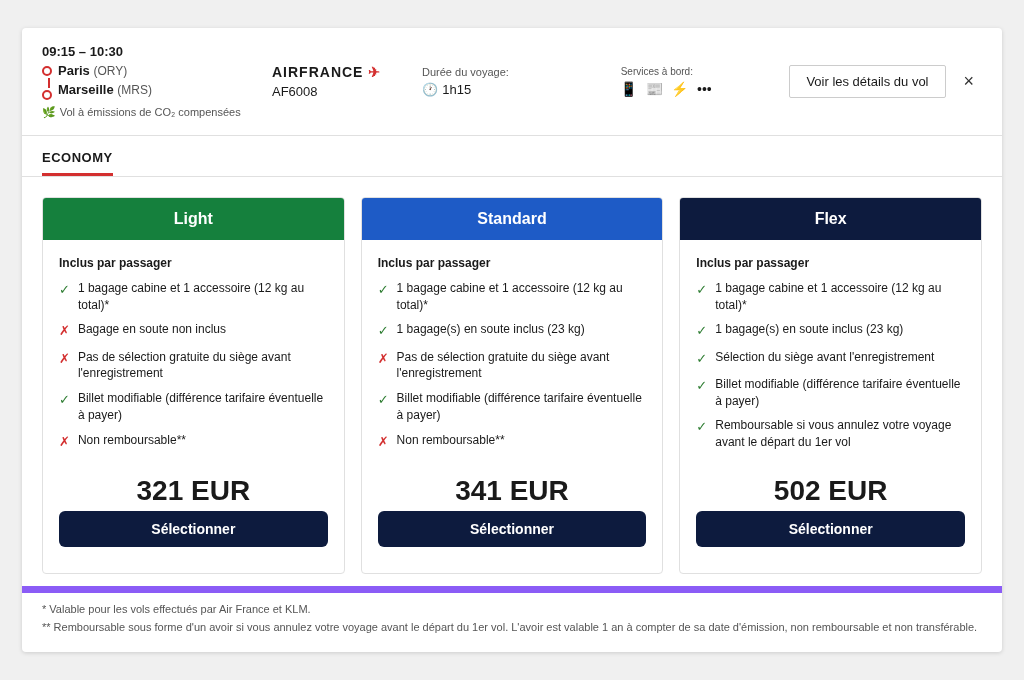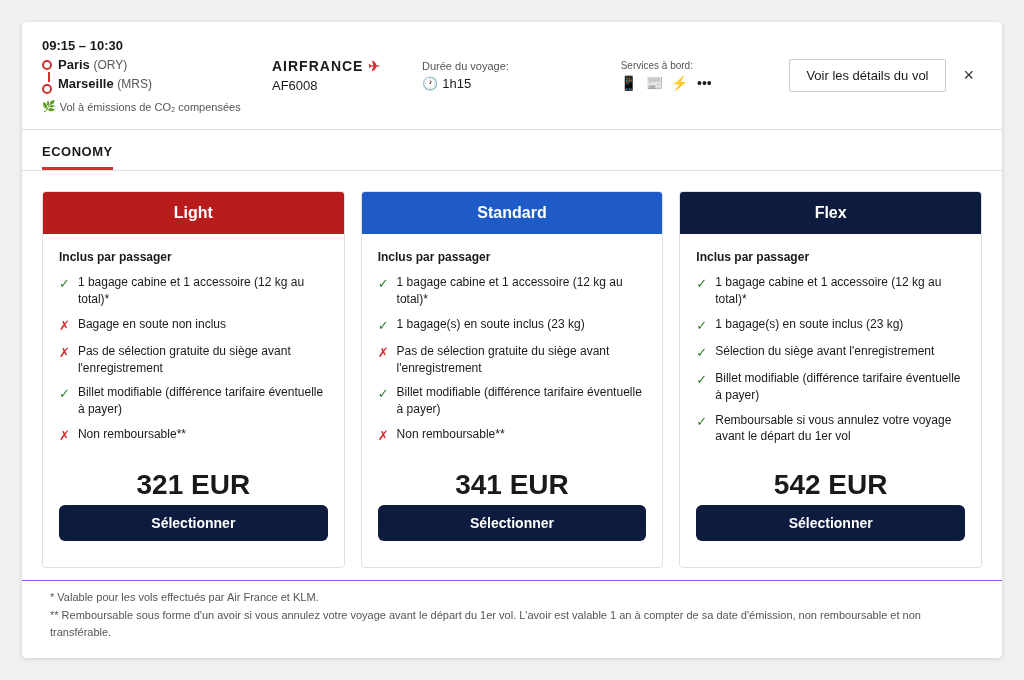--- a/index.html
+++ b/index.html
@@ -182,21 +182,21 @@
       display: flex;
       flex-direction: column;
     }
     .tariff-header {
       padding: 12px;
       text-align: center;
       color: #fff;
       font-size: 16px;
       font-weight: 700;
     }
-    .tariff-header.light { background: #b91c1c; }
+    .tariff-header.light { background: #15803d; }
     .tariff-header.standard { background: #1e5bc6; }
     .tariff-header.flex { background: #0d1b3e; }
     .tariff-body {
       padding: 16px;
       flex: 1;
       display: flex;
       flex-direction: column;
     }
     .included-label {
       font-size: 12px;
@@ -241,24 +241,24 @@
       color: #fff;
       border: none;
       font-size: 14px;
       font-weight: 600;
       cursor: pointer;
       border-radius: 6px;
       margin-top: 4px;
     }
     
     .footnotes {
-      padding: 8px 28px 16px;
+      padding: 8px 20px 16px;
       font-size: 11px;
       color: #555;
-      border-top: 1px solid #8b5cf6;
+      border-top: 7px solid #8b5cf6;
       line-height: 1.6;
     }
   </style>
 </head>
 <body>
 
 <div class="card">
 
   <div class="flight-header">
     <div class="flight-info-left">
@@ -408,21 +408,21 @@
               <li class="feature-item">
                 <span class="feature-icon check">✓</span>
                 <span>Billet modifiable (différence tarifaire éventuelle à payer)</span>
               </li>
               <li class="feature-item">
                 <span class="feature-icon check">✓</span>
                 <span>Remboursable si vous annulez votre voyage avant le départ du 1er vol</span>
               </li>
             </ul>
             <div class="price-section">
-              <div class="price-value">542 EUR</div>
+              <div class="price-value">502 EUR</div>
               <button class="select-btn">Sélectionner</button>
             </div>
           </div>
         </div>
       </div>
   </div>
 
   <div class="footnotes">
     <div>* Valable pour les vols effectués par Air France et KLM.</div>
     <div>** Remboursable sous forme d'un avoir si vous annulez votre voyage avant le départ du 1er vol. L'avoir est valable 1 an à compter de sa date d'émission, non remboursable et non transférable.</div>

